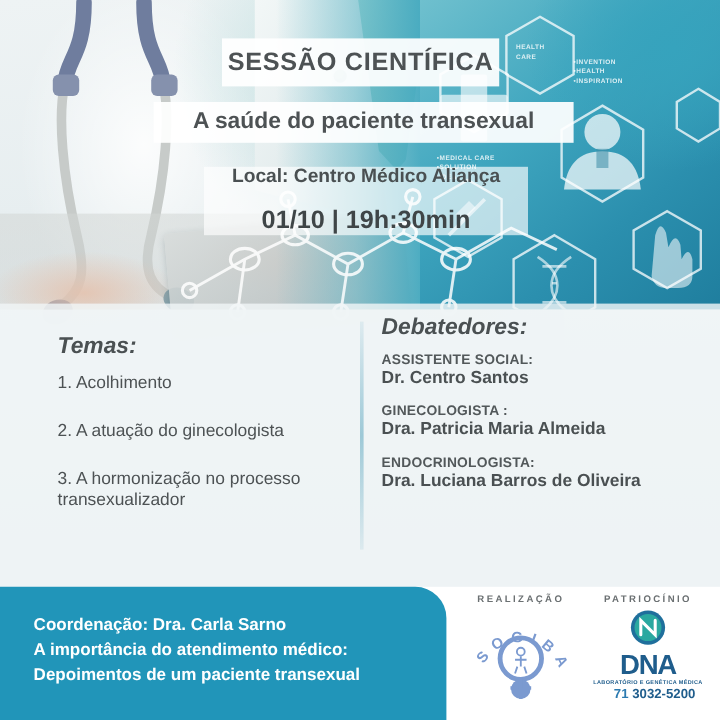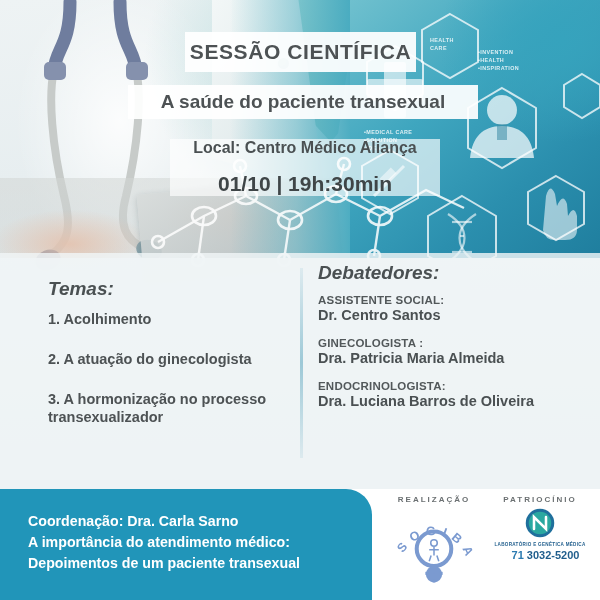--- a/index.html
+++ b/index.html
@@ -102,21 +102,21 @@
     position:absolute;left:0;top:253px;width:600px;height:237px;
     background:rgba(240,245,247,.82);
   }
   .col-left{position:absolute;left:48px;top:262px;width:250px;margin-top:16px;}
   .col-right{position:absolute;left:318px;top:262px;width:250px;}
   .divider{
     position:absolute;left:300px;top:268px;width:3px;height:190px;
     background:linear-gradient(180deg,rgba(120,180,200,.15),rgba(90,165,190,.55),rgba(120,180,200,.15));
   }
   .sec-h{font-size:19px;font-weight:bold;font-style:italic;color:#4a5052;margin:0 0 10px 0;}
-  .tema{font-size:14.5px;font-weight:bold;color:#4d5254;margin:0 0 22px 0;line-height:1.25;}
+  .tema{font-size:14.5px;font-weight:normal;color:#4d5254;margin:0 0 22px 0;line-height:1.25;}
   .tema:last-child{margin-bottom:0;}
   .role{font-size:11.5px;font-weight:bold;color:#52585a;letter-spacing:.2px;margin:0;}
   .pers{font-size:14.5px;font-weight:bold;color:#4a5052;margin:1px 0 14px 0;}
   .pers:last-child{margin-bottom:0;}
 
   
   .footwhite{position:absolute;left:0;top:489px;width:600px;height:111px;background:#ffffff;}
   .footbar{
     position:absolute;left:0;top:489px;width:372px;height:111px;
     background:#2195b9;border-top-right-radius:26px;border-bottom-right-radius:0;
@@ -312,20 +312,21 @@
     <div class="logoblk patro">
       <div class="cap">PATRIOCÍNIO</div>
       <div style="margin-top:4px;">
         <svg viewBox="0 0 40 40" width="30" height="30">
           <circle cx="20" cy="20" r="19" fill="#1f6f9c"></circle>
           <circle cx="20" cy="20" r="15" fill="#2aa8a0"></circle>
           <g stroke="#ffffff" stroke-width="3.4" fill="none" stroke-linecap="round">
             <path d="M12 28 L12 12 L28 28 L28 12"></path>
           </g>
         </svg>
+        <div class="dnaname">DNA</div>
         <div class="dnasub">LABORATÓRIO E GENÉTICA MÉDICA</div>
         <div class="dnaphone">
           <span class="pfx">71</span>
           <span>3032-5200</span>
         </div>
       </div>
     </div>
 
   </div>
 </div>

